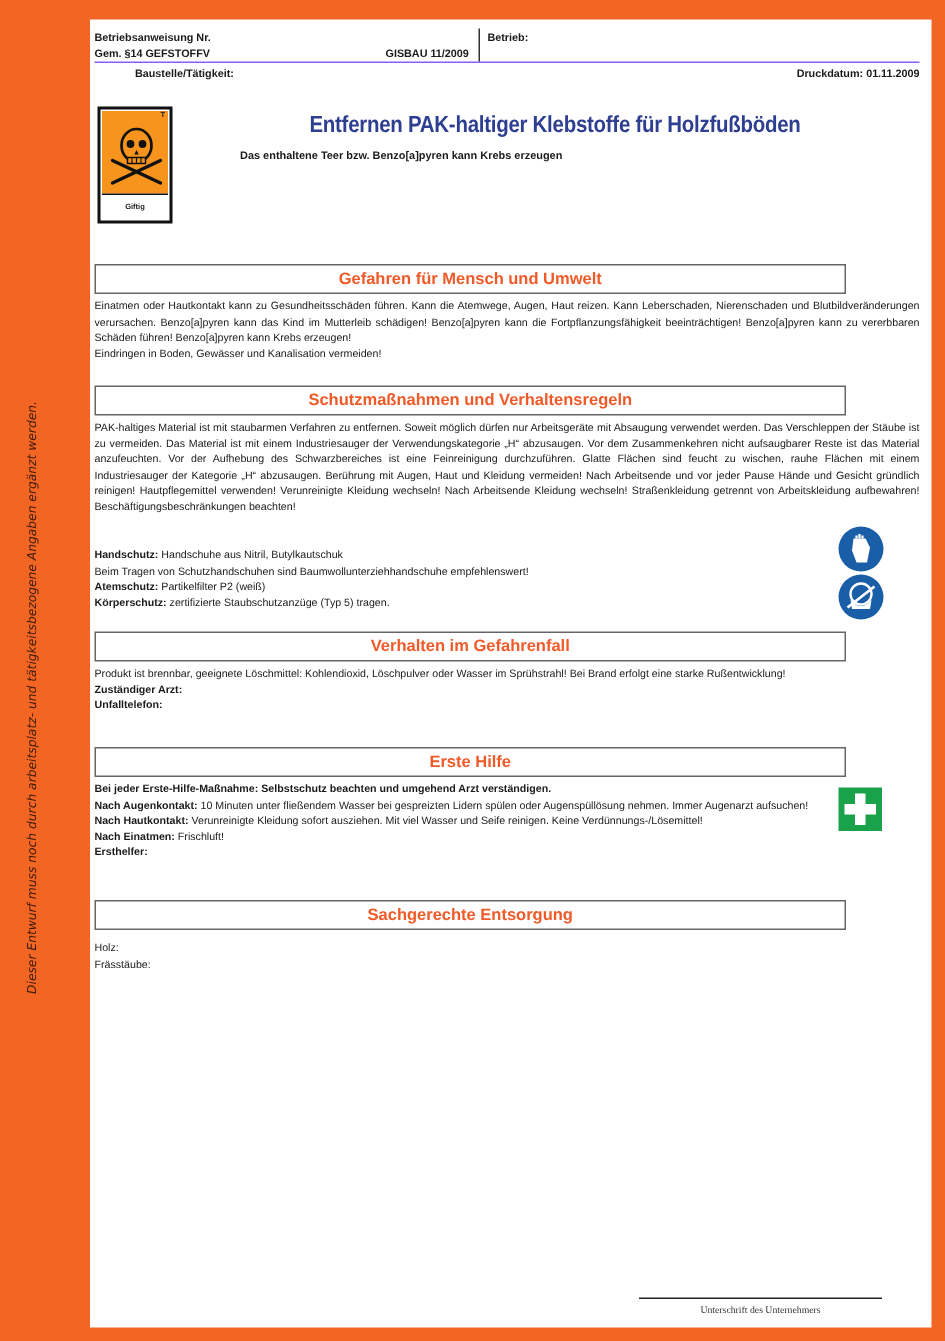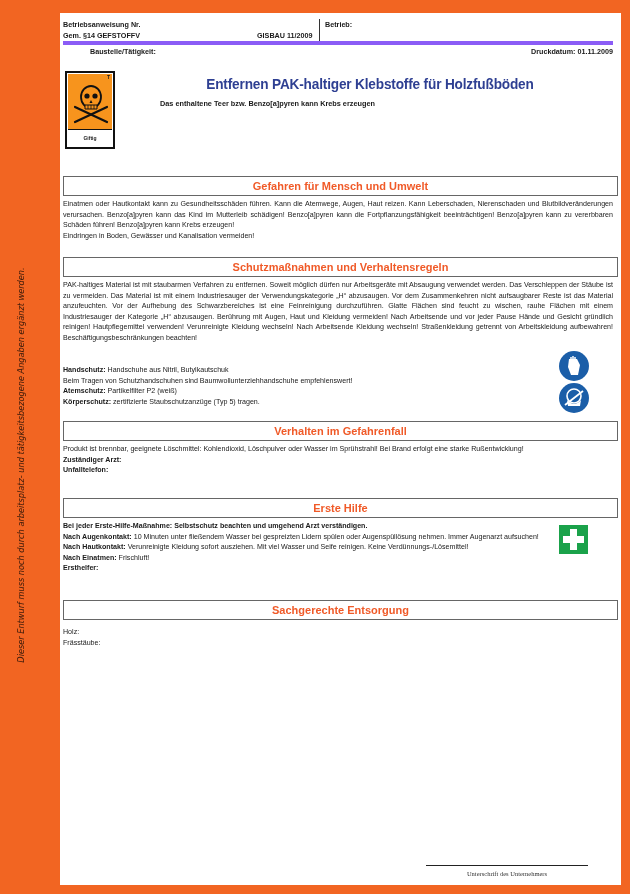--- a/index.html
+++ b/index.html
@@ -13,42 +13,42 @@
   .side-note span {
     position:absolute; left:50%; top:50%;
     transform:translate(-50%,-50%) rotate(-90deg);
     white-space:nowrap; font-style:italic; font-size:8.2px; color:#3a1a0a;
     font-family:"DejaVu Sans", sans-serif;
   }
   .page {
     position:absolute; left:60px; top:13px; width:561px; height:872px; background:#fff;
   }
   .hdr { position:absolute; left:3px; top:6px; width:550px; font-size:7.2px; font-weight:bold; }
-  .hdr .row1 { position:relative; height:22px; border-bottom:4px solid #8b5cf6; }
+  .hdr .row1 { position:relative; height:22px; border-bottom:1px solid #8b5cf6; }
   .hdr .l1 { position:absolute; left:0; top:1px; }
   .hdr .l2 { position:absolute; left:0; top:12px; }
   .hdr .gis { position:absolute; left:194px; top:12px; }
   .hdr .vline { position:absolute; left:256px; top:0; width:1px; height:22px; background:#333; }
   .hdr .betrieb { position:absolute; left:262px; top:1px; }
   .hdr .row2 { position:relative; height:12px; }
   .hdr .baust { position:absolute; left:0; top:2px;padding-left:27px; }
   .hdr .druck { position:absolute; right:0; top:2px; }
 
   .hazard {
     position:absolute; left:5px; top:58px; width:50px; height:78px; border:2px solid #111; background:#fff; box-sizing:border-box;
   }
   .hazard .orange { position:absolute; left:1px; top:1px; right:1px; height:55px; background:#f7941d; }
   .hazard .t { position:absolute; right:3px; top:1px; font-size:5px; font-weight:bold; }
   .hazard .label { position:absolute; left:1px; right:1px; bottom:1px; height:16px; border-top:1.5px solid #111; font-size:5px; font-weight:bold; text-align:center; line-height:16px; }
 
   .title { position:absolute; left:100px; top:62px; width:420px; text-align:center; font-size:15.5px; color:#2e3f92; font-weight:bold; letter-spacing:-0.2px; transform:scaleX(0.88); transform-origin:center; }
   .subtitle { position:absolute; left:100px; top:86px; width:420px; text-align:left; font-size:7.3px; font-weight:bold; }
 
   .sec-head {
-    position:absolute; left:3px; width:555px; height:20px; border:1px solid #666; box-sizing:border-box;
+    position:absolute; left:3px; width:501px; height:20px; border:1px solid #666; box-sizing:border-box;
     text-align:center; color:#f05a28; font-weight:bold; font-size:11px; line-height:19px;
   }
   .body-text { position:absolute; left:3px; width:550px; font-size:7.1px; line-height:10.6px; text-align:justify; }
   .body-text p { margin:0; }
   .b { font-weight:bold; }
 
   .icon-blue { position:absolute; width:30px; height:30px; border-radius:50%; background:#1b5ea8; }
   .icon-blue svg { position:absolute; left:0; top:0; }
   .firstaid { position:absolute; left:499px; top:512px; width:29px; height:29px; background:#1aa24a; }
   .firstaid:before { content:""; position:absolute; left:11px; top:4px; width:7px; height:21px; background:#fff; }

